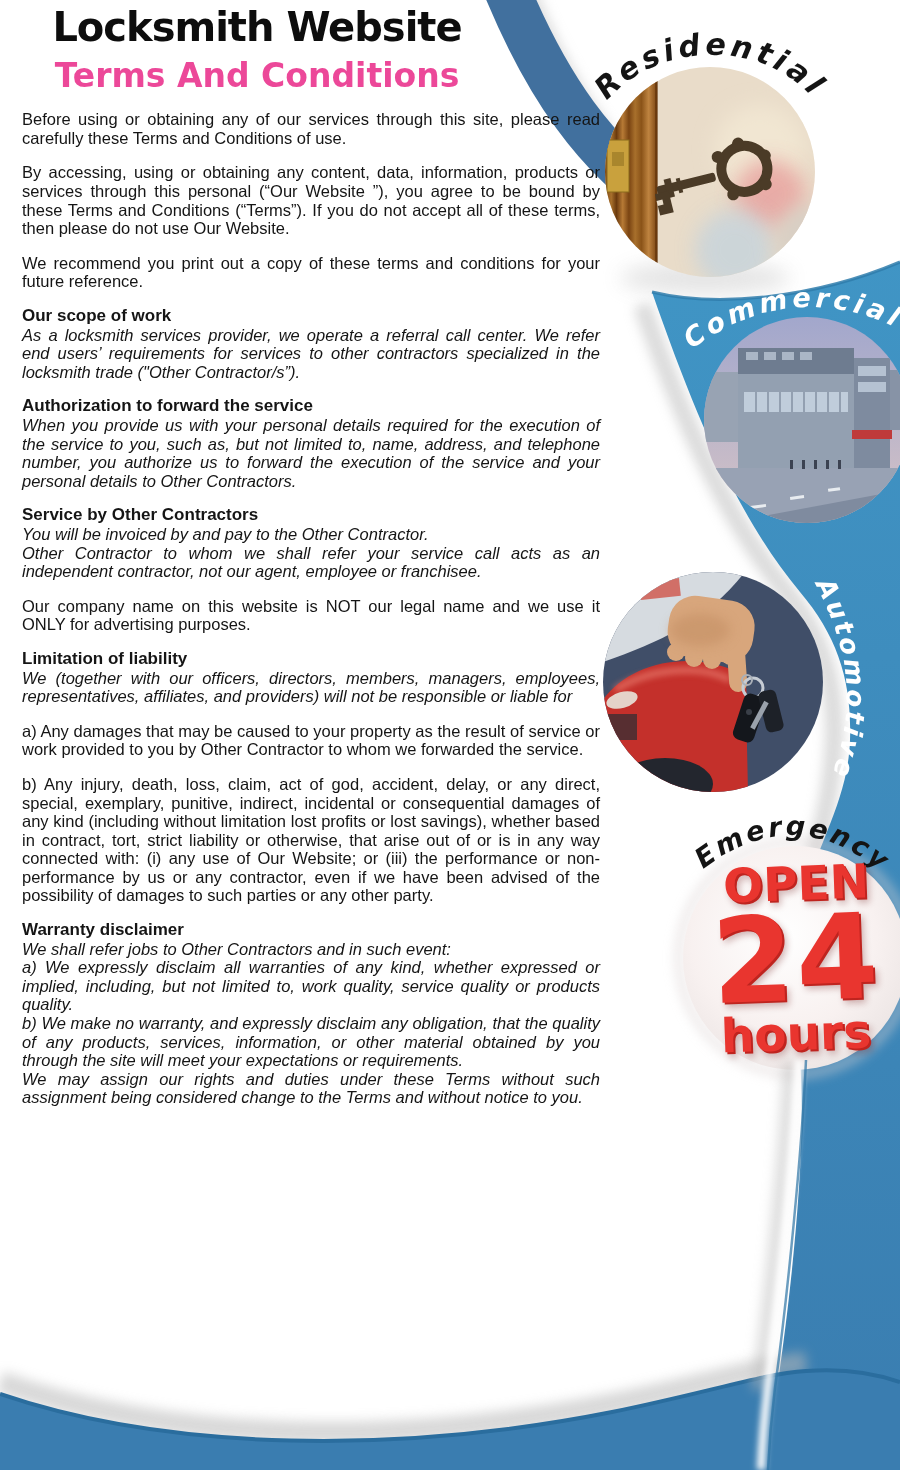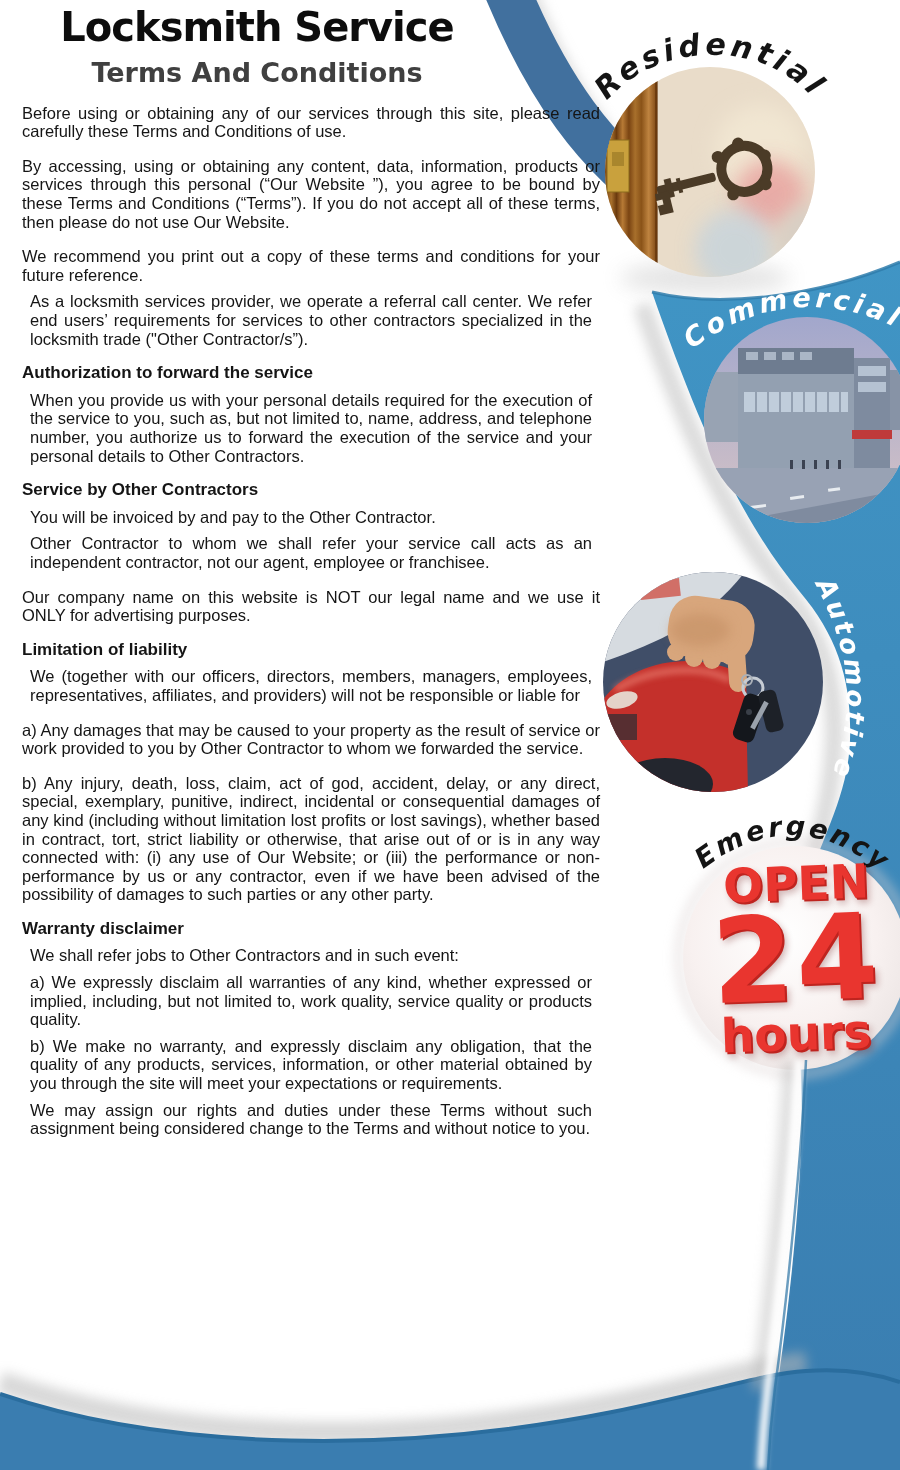--- a/index.html
+++ b/index.html
@@ -17,25 +17,25 @@
     font-family:"Liberation Sans",sans-serif;
   }
   .doc h1{
     width:470px;margin:2px 0 0;text-align:center;
     font-family:"DejaVu Sans",sans-serif;font-weight:bold;
     font-size:40px;line-height:1.05;letter-spacing:-1px;color:#0d0d0d;
   }
   .doc h2{
     width:470px;margin:10px 0 0;text-align:center;
     font-family:"DejaVu Sans",sans-serif;font-weight:bold;
-    font-size:27px;line-height:1.1;color:#404040;
+    font-size:33px;line-height:1.1;color:#ec4899;
   }
   .doc p{padding:0;}
   .doc .p{margin:16px 0 0;text-align:justify;}
-  .doc .p0{margin:8px;text-align:justify;}
+  .doc .p0{margin:0;text-align:justify;font-style:italic;}
   .doc .h{margin:16px 0 0;font-weight:bold;font-size:17px;text-align:left;}
 
   
   .sign{position:absolute;left:683px;top:844px;width:226px;height:228px;}
   .sign div{
     position:absolute;left:0;width:100%;text-align:center;
     font-family:"DejaVu Sans",sans-serif;font-weight:bold;color:#e9352f;
     text-shadow:2px 2px 0 #bf241f,4px 5px 7px rgba(100,10,10,.3);
     transform:rotate(-2deg);
   }
@@ -207,26 +207,27 @@
   <path d="M 806,1060 C 802,1150 788,1292 775,1388 C 771,1420 769,1448 768,1470" fill="none" stroke="#2c73a4" stroke-width="2.5" opacity=".7"></path>
 </svg>
 
 <div class="sign">
   <div class="sign-open">OPEN</div>
   <div class="sign-24">24</div>
   <div class="sign-hours">hours</div>
 </div>
 
 <main class="doc">
-  <h1>Locksmith Service</h1>
+  <h1>Locksmith Website</h1>
   <h2>Terms And Conditions</h2>
   <div id="blocks">
       <p class="p">Before using or obtaining any of our services through this site, please read carefully these Terms and Conditions of use.</p>
       <p class="p">By accessing, using or obtaining any content, data, information, products or services through this personal (“Our Website ”), you agree to be bound by these Terms and Conditions (“Terms”). If you do not accept all of these terms, then please do not use Our Website.</p>
       <p class="p">We recommend you print out a copy of these terms and conditions for your future reference.</p>
+      <p class="h">Our scope of work</p>
       <p class="p0">As a locksmith services provider, we operate a referral call center. We refer end users’ requirements for services to other contractors specialized in the locksmith trade ("Other Contractor/s”).</p>
       <p class="h">Authorization to forward the service</p>
       <p class="p0">When you provide us with your personal details required for the execution of the service to you, such as, but not limited to, name, address, and telephone number, you authorize us to forward the execution of the service and your personal details to Other Contractors.</p>
       <p class="h">Service by Other Contractors</p>
       <p class="p0">You will be invoiced by and pay to the Other Contractor.</p>
       <p class="p0">Other Contractor to whom we shall refer your service call acts as an independent contractor, not our agent, employee or franchisee.</p>
       <p class="p">Our company name on this website is NOT our legal name and we use it ONLY for advertising purposes.</p>
       <p class="h">Limitation of liability</p>
       <p class="p0">We (together with our officers, directors, members, managers, employees, representatives, affiliates, and providers) will not be responsible or liable for</p>
       <p class="p">a) Any damages that may be caused to your property as the result of service or work provided to you by Other Contractor to whom we forwarded the service.</p>

